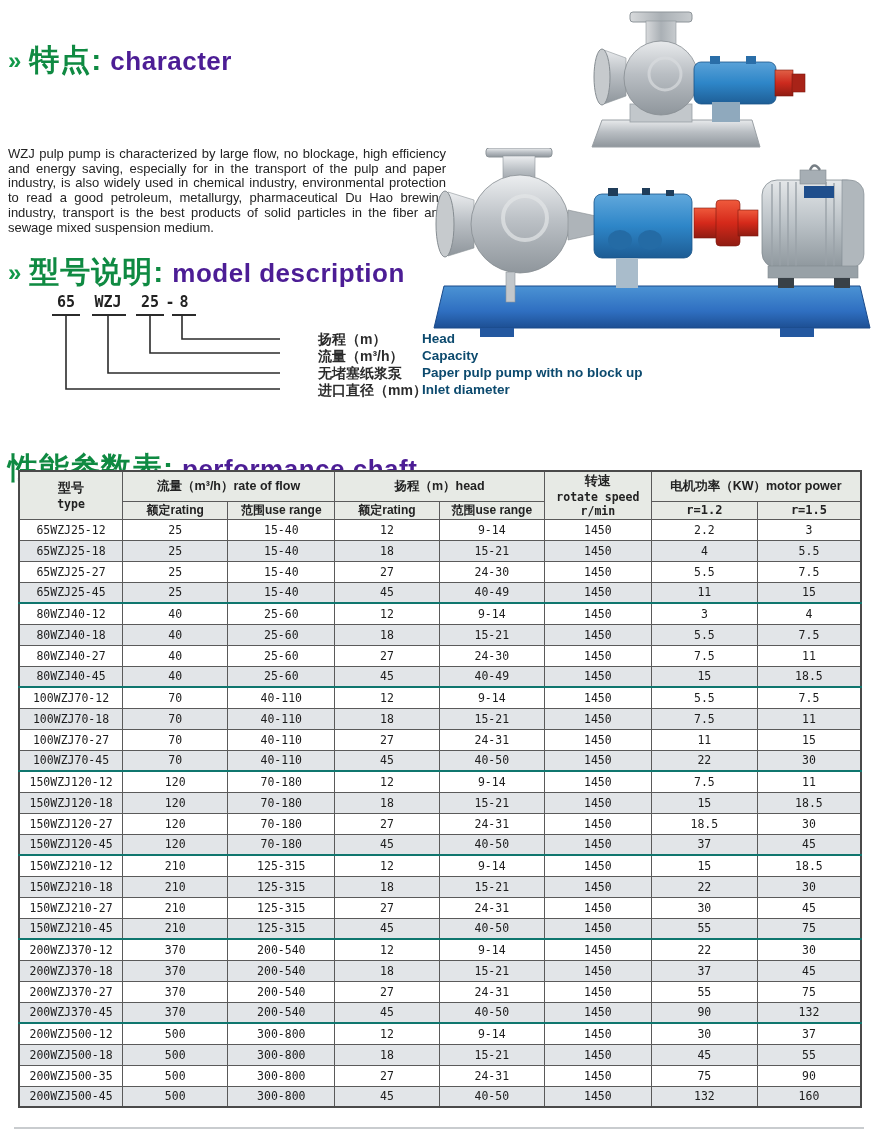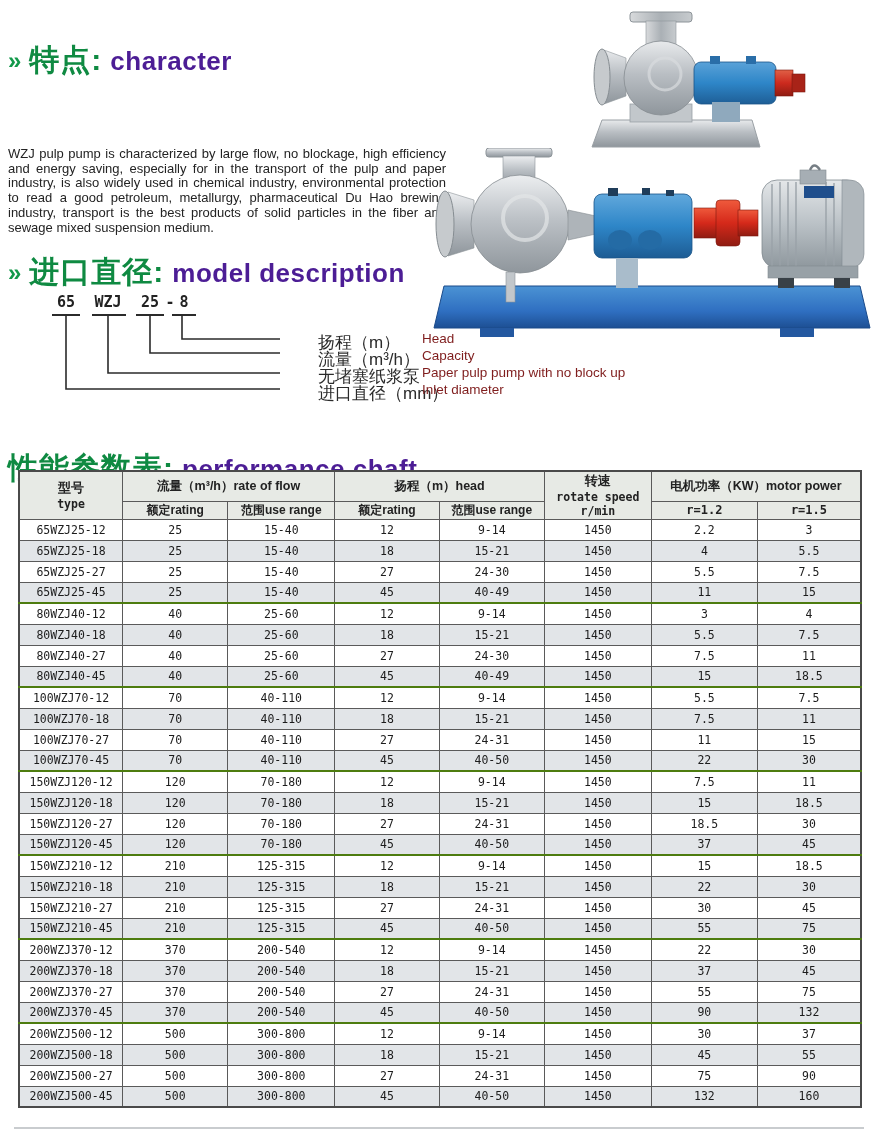--- a/index.html
+++ b/index.html
@@ -23,22 +23,22 @@
   }
   .para-en {
     position:absolute; left:8px; top:147px; width:438px;
     font-size:13px; line-height:14.7px; text-align:justify; color:#232323;
   }
 
   
   .diagram-svg { position:absolute; left:30px; top:292px; }
   .diagram-svg text { font-family:"DejaVu Sans Mono", monospace; font-size:15px; font-weight:600; fill:#222; }
   .legend { position:absolute; left:318px; width:420px; display:flex; }
-  .legend .zh { width:100px; font-size:17px; font-weight:normal; color:#2b2b2b; white-space:nowrap; }
-  .legend .en { font-size:13.5px; color:#7f1d1d; white-space:nowrap; padding-left:4px; }
+  .legend .zh { width:100px; font-size:14px; font-weight:bold; color:#2b2b2b; white-space:nowrap; }
+  .legend .en { font-size:13.5px; color:#0c4a6e; white-space:nowrap; padding-left:4px;font-weight:bold; }
 
   
   .perf-table {
     position:absolute; left:18px; top:470px; width:844px;
     border-collapse:collapse; table-layout:fixed;
     border:2px solid #4a4a4a;
     padding-left:48px;
   }
   .perf-table th, .perf-table td {
     border:1px solid #5a5a5a; text-align:center; vertical-align:middle; overflow:hidden;
@@ -46,21 +46,21 @@
   .perf-table thead th { background:#e7eae5; font-weight:bold; }
   .perf-table thead tr.h1 th { height:30px; font-size:12.5px; }
   .perf-table thead tr.h2 th { height:18px; font-size:12px; }
   .th-zh { font-size:13px; font-weight:bold; }
   .th-en { font-family:"DejaVu Sans Mono", monospace; font-size:11.5px; font-weight:bold; }
   .th-mixed { font-size:12px; font-weight:bold; }
   .perf-table tbody td {
     height:21px; font-family:"DejaVu Sans Mono", monospace; font-size:11.5px; color:#1c1c1c;
   }
   .perf-table tbody tr.alt td { background:#e2e5e8; }
-  .perf-table tbody tr.group td { border-top:2px solid #4d7c0f;border-radius:6px; }
+  .perf-table tbody tr.group td { border-top:2px solid #0f766e;border-radius:6px; }
 
   .bottom-rule { position:absolute; left:14px; top:1127px; width:850px; height:2px; background:#c9cccf; }
 
   
   .pump-small { position:absolute; left:560px; top:4px; }
   .pump-large { position:absolute; left:428px; top:148px; }
 </style>
 </head>
 <body>
 
@@ -113,21 +113,21 @@
     <rect x="150" y="52" width="10" height="8" fill="#2a6ea8"></rect>
     <rect x="186" y="52" width="10" height="8" fill="#2a6ea8"></rect>
     <rect x="152" y="98" width="28" height="20" fill="#8fa9bd"></rect>
 
     <rect x="215" y="66" width="18" height="26" fill="url(#red1)" stroke="#7e180f" stroke-width="0.6"></rect>
     <rect x="232" y="70" width="13" height="18" fill="#a82318" stroke="#7e180f" stroke-width="0.6"></rect>
   </svg>
 
   <div class="sec-head" style="top:252px;">
     <span class="chev">»</span>
-    <span class="zh">进口直径:</span>
+    <span class="zh">型号说明:</span>
     <span class="en">model description</span>
   </div>
 
   <svg class="diagram-svg" width="262" height="108" viewBox="0 0 262 108">
     <g stroke="#2b2b2b" stroke-width="2" fill="none">
       <line x1="22" y1="23" x2="50" y2="23"></line>
       <line x1="62" y1="23" x2="96" y2="23"></line>
       <line x1="106" y1="23" x2="134" y2="23"></line>
       <line x1="142" y1="23" x2="166" y2="23"></line>
     </g>
@@ -532,21 +532,21 @@
           <td>200WZJ500-18</td>
           <td>500</td>
           <td>300-800</td>
           <td>18</td>
           <td>15-21</td>
           <td>1450</td>
           <td>45</td>
           <td>55</td>
         </tr>
         <tr class="">
-          <td>200WZJ500-27</td>
+          <td>200WZJ500-35</td>
           <td>500</td>
           <td>300-800</td>
           <td>27</td>
           <td>24-31</td>
           <td>1450</td>
           <td>75</td>
           <td>90</td>
         </tr>
         <tr class="alt">
           <td>200WZJ500-45</td>

